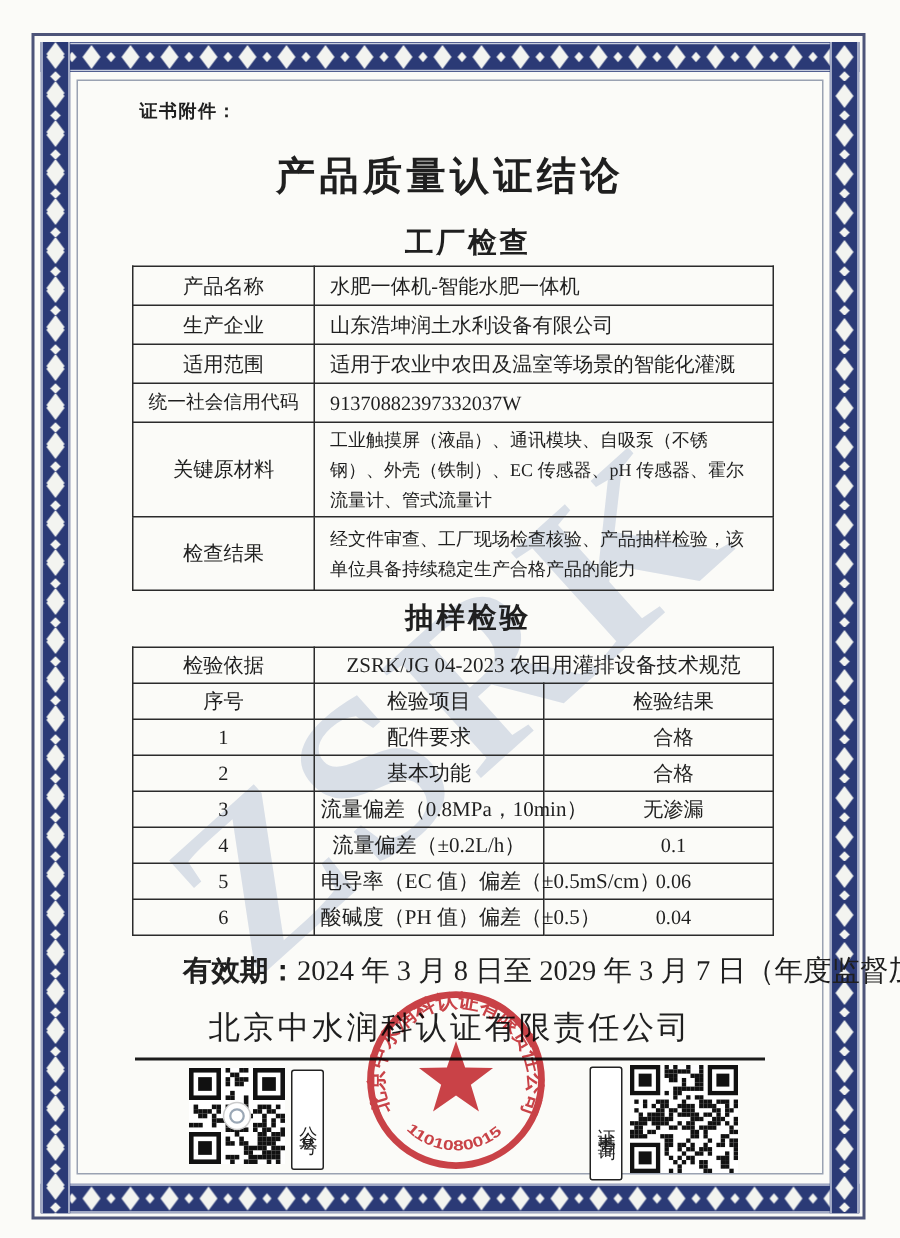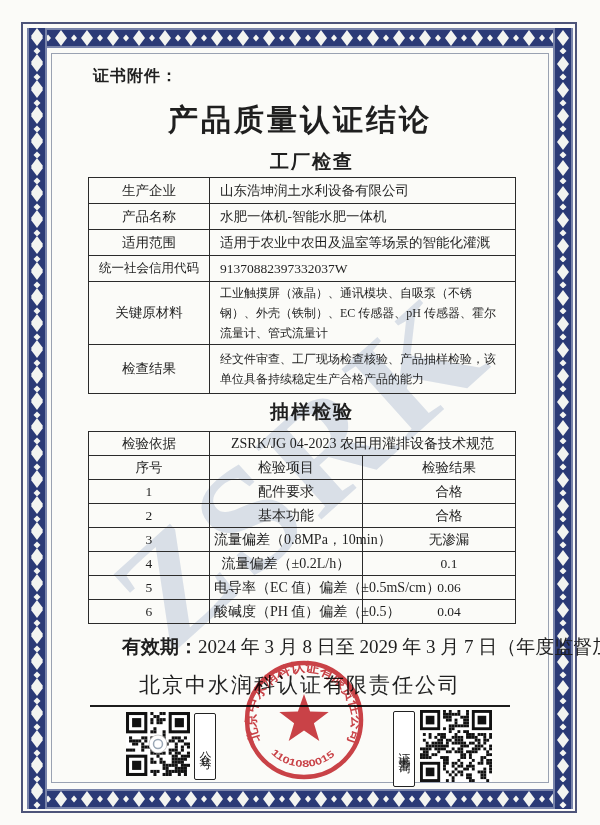--- a/index.html
+++ b/index.html
@@ -17,22 +17,22 @@
   
   .watermark{
     left:50px;top:345px;width:500px;height:250px;
     display:flex;align-items:center;justify-content:center;
     font-size:150px;font-weight:bold;letter-spacing:8px;
     color:#8da0c2;opacity:.30;transform:rotate(-42deg);
     z-index:1;user-select:none;
   }
   
   .content{z-index:2;}
-  .attachment{left:93px;top:66px;font-size:16px;font-weight:600;letter-spacing:1px;}
-  .doc-title{left:0;right:0;top:100px;text-align:center;font-size:30px;font-weight:bold;
+  .attachment{left:93px;top:66px;font-size:12px;font-weight:600;letter-spacing:1px;}
+  .doc-title{left:0;right:0;top:100px;text-align:center;font-size:26px;font-weight:bold;
              letter-spacing:3px;font-family:"Liberation Sans","DejaVu Sans",sans-serif;}
   .sec-title{left:0;right:0;text-align:center;font-size:19px;font-weight:600;letter-spacing:2px;padding-left:24px;}
   .sec-factory{top:149px;}
   .sec-sampling{top:399px;}
   
   table{border-collapse:collapse;table-layout:fixed;background:transparent;}
   td{border:1.5px solid #2b2b2b;font-size:13.5px;padding:1px 4px;vertical-align:middle;}
   .t-factory{left:88px;top:177px;width:428px;}
   .t-factory td.lbl{width:112px;text-align:center;}
   .t-factory td.val{text-align:left;padding-left:10px;padding-right:8px;}
@@ -125,26 +125,26 @@
 
 <div class="abs content attachment">证书附件：</div>
 
 <div class="abs content doc-title">产品质量认证结论</div>
 
 <div class="abs content sec-title sec-factory">工厂检查</div>
 
 <table class="abs content t-factory">
   <tbody>
       <tr class="single">
+    <td class="lbl">产品名称</td>
+    <td class="val">水肥一体机-智能水肥一体机</td>
+  </tr>
+  <tr class="single">
     <td class="lbl">生产企业</td>
     <td class="val">山东浩坤润土水利设备有限公司</td>
-  </tr>
-  <tr class="single">
-    <td class="lbl">产品名称</td>
-    <td class="val">水肥一体机-智能水肥一体机</td>
   </tr>
   <tr class="single">
     <td class="lbl">适用范围</td>
     <td class="val">适用于农业中农田及温室等场景的智能化灌溉</td>
   </tr>
   <tr class="single">
     <td class="lbl" style="font-size:12.5px">统一社会信用代码</td>
     <td class="val">91370882397332037W</td>
   </tr>
   <tr class="double">

